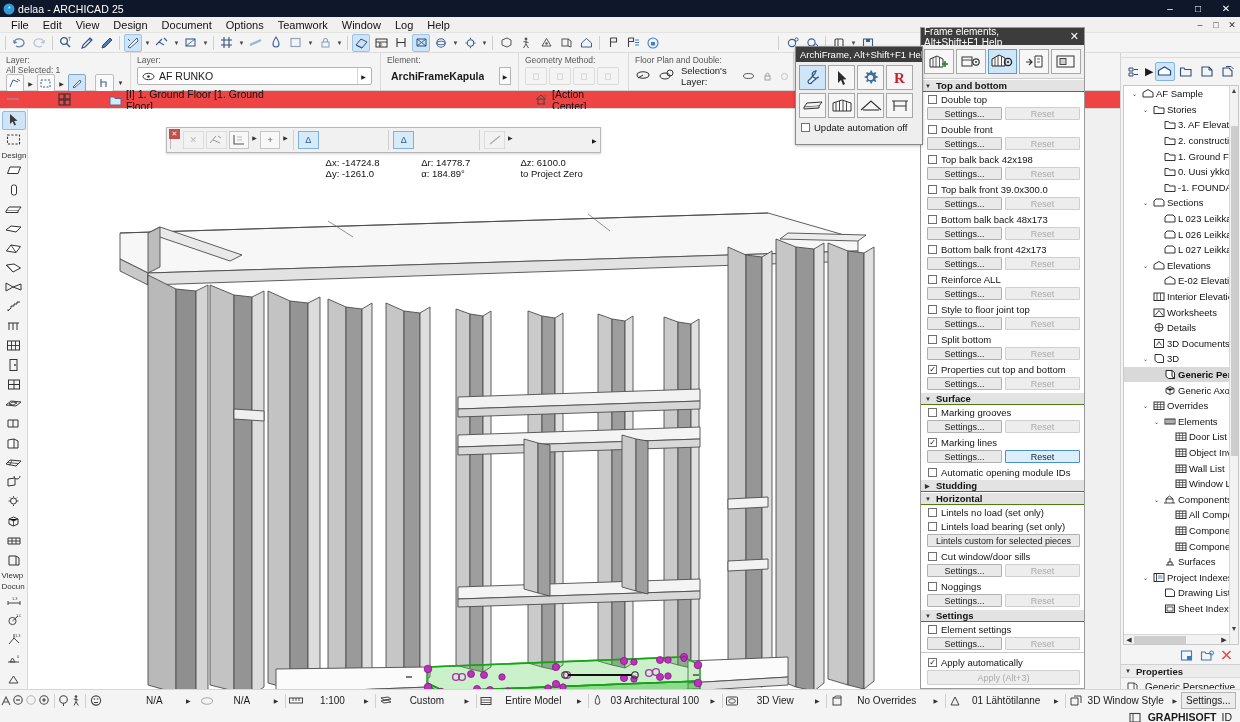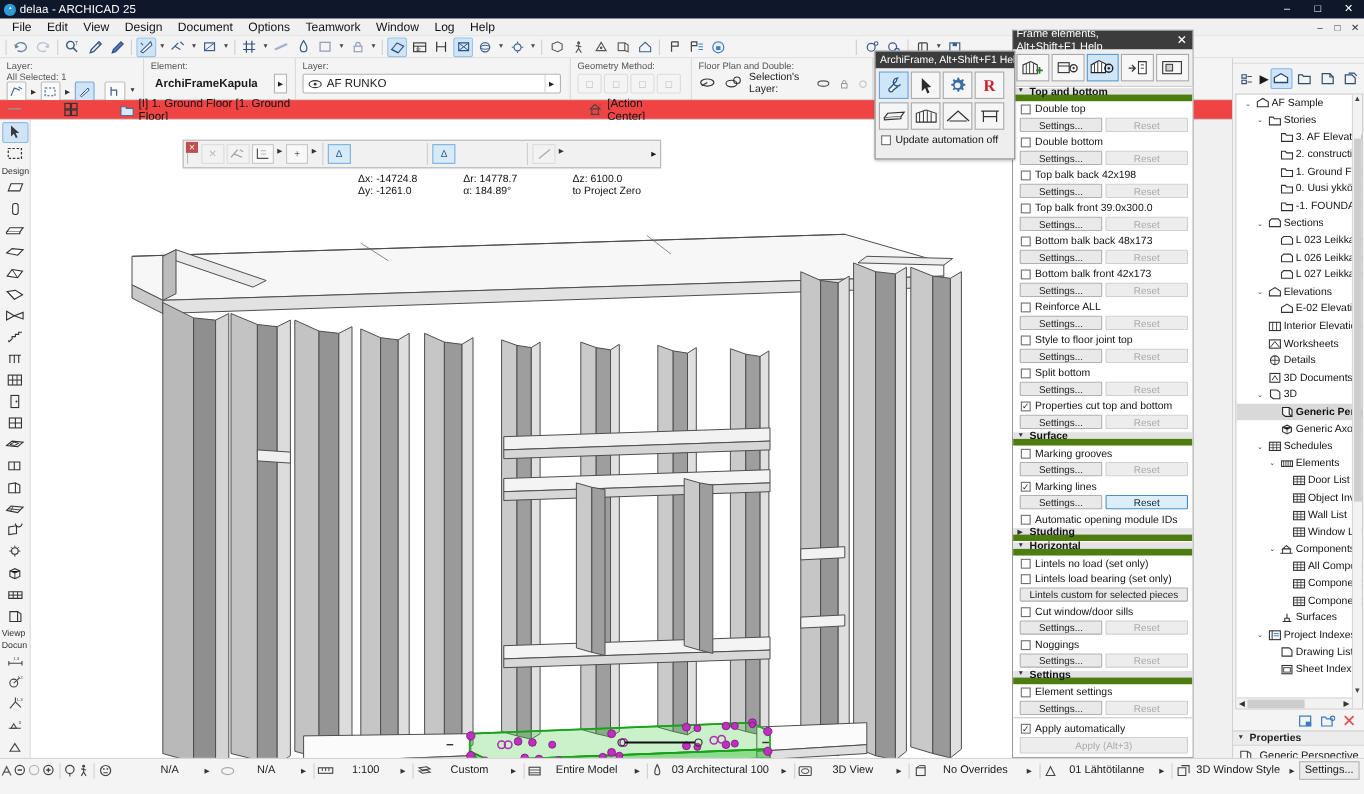--- a/index.html
+++ b/index.html
@@ -169,21 +169,21 @@
   }
   .afpanel-title .x { margin-left: auto; margin-right: 5px; font-size: 11px; }
   .afpanel-tabs { display: flex; gap: 2px; padding: 4px 3px; background: #efefef; }
   .aftab {
     flex: 1; height: 25px; border: 1px solid #a8a8a8; background: #f7f7f7;
     display: flex; align-items: center; justify-content: center; color: #333;
   }
   .aftab.sel { background: #cfe6f8; border-color: #5e9ccd; }
   .afbody { flex: 1; overflow: hidden; background: #fff; border-top: 1px solid #c9c9c9; }
   .sect-head {
-    height: 13px; background: #e3e3e3; border-top: 1px solid #fff; border-bottom: 6px solid #4d7c0f;
+    height: 13px; background: #e3e3e3; border-top: 1px solid #fff; border-bottom: 1px solid #4d7c0f;
     display: flex; align-items: center; gap: 4px; padding-left: 4px; font-size: 9.5px; font-weight: bold; color: #111;
   }
   .tri { font-size: 6px; color: #333; width: 7px; }
   .chkrow { display: flex; align-items: center; gap: 4px; padding: 2px 0 1px 7px; height: 14px; }
   .chkbox {
     width: 9px; height: 9px; border: 1px solid #707070; background: #fff; flex: none;
     display:flex; align-items:center; justify-content:center; font-size: 8px; color: #111; line-height: 1;
   }
   .chklabel { font-size: 9.5px; color: #111; white-space: nowrap; }
   .btnrow { display: flex; gap: 3px; padding: 1px 4px 2px 6px; }
@@ -535,42 +535,42 @@
         <div style="width:5px"></div>
         <div class="ib-btn">
           <svg width="13" height="12" viewBox="0 0 13 12">
               <path d="M3 2 V10 M3 5 H8 V10" fill="none" stroke="#3d5d8a" stroke-width="1.1"></path>
             </svg>
         </div>
         <div class="ib-arrow">▼</div>
       </div>
     </div>
 
-    <div class="ib-group" style="width:138px">
-      <div class="ib-label">Element:</div>
-      <div class="ib-row">
-        <div class="ib-combo" style="width:126px; border:none; background:transparent;">
-          <span class="cval" style="font-weight:bold; font-size:10.5px">ArchiFrameKapula</span>
-          <span class="cend" style="border:1px solid #b4b4b4; height:18px; background:#fafafa">▶</span>
-        </div>
-      </div>
-    </div>
-
     <div class="ib-group" style="width:250px">
       <div class="ib-label">Layer:</div>
       <div class="ib-row">
         <div class="ib-combo" style="width:235px">
           <span>
             <svg width="13" height="9" viewBox="0 0 13 9">
                 <ellipse cx="6.5" cy="4.5" rx="5.5" ry="3.2" fill="none" stroke="#333" stroke-width="1"></ellipse>
                 <circle cx="6.5" cy="4.5" r="1.3" fill="#333"></circle>
               </svg>
           </span>
           <span class="cval">AF RUNKO</span>
           <span class="cend">▶</span>
+        </div>
+      </div>
+    </div>
+
+    <div class="ib-group" style="width:138px">
+      <div class="ib-label">Element:</div>
+      <div class="ib-row">
+        <div class="ib-combo" style="width:126px; border:none; background:transparent;">
+          <span class="cval" style="font-weight:bold; font-size:10.5px">ArchiFrameKapula</span>
+          <span class="cend" style="border:1px solid #b4b4b4; height:18px; background:#fafafa">▶</span>
         </div>
       </div>
     </div>
 
     <div class="ib-group" style="width:110px">
       <div class="ib-label">Geometry Method:</div>
       <div class="ib-row">
         <div class="ib-btn dim" style="width:22px">◻</div>
         <div class="ib-btn dim" style="width:22px">◻</div>
         <div class="ib-btn dim" style="width:22px">◻</div>
@@ -1201,21 +1201,21 @@
         <span class="chkbox"></span>
         <span class="chklabel">Double top</span>
       </div>
       <div class="btnrow">
         <div class="sbtn">Settings...</div>
         <div class="sbtn disabled">Reset</div>
       </div>
 
       <div class="chkrow">
         <span class="chkbox"></span>
-        <span class="chklabel">Double bottom</span>
+        <span class="chklabel">Double front</span>
       </div>
       <div class="btnrow">
         <div class="sbtn">Settings...</div>
         <div class="sbtn disabled">Reset</div>
       </div>
 
       <div class="chkrow">
         <span class="chkbox"></span>
         <span class="chklabel">Top balk back 42x198</span>
       </div>
@@ -1618,21 +1618,21 @@
           </div>
           <div class="trow">
             <span style="width: 15px; flex: 0 0 auto;"></span>
             <span class="tarrow">⌄</span>
             <span class="ticon">
               <svg width="12" height="11" viewBox="0 0 12 11">
                 <rect x="1" y="2" width="10" height="7.5" fill="none" stroke="#333" stroke-width="1"></rect>
                 <path d="M4.3 2 V9.5 M7.6 2 V9.5 M1 4.5 H11 M1 7 H11" stroke="#333" stroke-width=".7"></path>
               </svg>
             </span>
-            <span class="tlabel">Schedules</span>
+            <span class="tlabel">Overrides</span>
           </div>
           <div class="trow">
             <span style="width: 26px; flex: 0 0 auto;"></span>
             <span class="tarrow">⌄</span>
             <span class="ticon">
               <svg width="12" height="11" viewBox="0 0 12 11">
                 <rect x="1" y="3" width="10" height="5" fill="none" stroke="#333" stroke-width="1"></rect>
                 <path d="M3 3 V8 M5 3 V8 M7 3 V8 M9 3 V8" stroke="#333" stroke-width=".8"></path>
               </svg>
             </span>
@@ -1961,15 +1961,27 @@
             <path d="M2 3 H9 V10 H2 Z" fill="none" stroke="#444" stroke-width="1"></path>
             <path d="M5 1 H12 V8" fill="none" stroke="#444" stroke-width="1"></path>
           </svg>
       </div>
       <div class="sb-cell">
         <span class="sb-val" style="min-width:86px">3D Window Style</span>
         <span class="sb-ar">▶</span>
       </div>
       <div class="sb-settings">Settings...</div>
     </div>
+    <div class="sb-second">
+      <span>
+        <svg width="15" height="13" viewBox="0 0 15 13">
+            <rect x="2" y="2.5" width="10" height="8.5" fill="none" stroke="#444" stroke-width="1.1"></rect>
+            <path d="M5 2.5 V11" stroke="#444" stroke-width="1"></path>
+          </svg>
+      </span>
+      <span class="gs-logo">
+        <b>GRAPHISOFT</b>
+        <span>ID</span>
+      </span>
+    </div>
   </div>
 
 </div>
 
 </body></html>

